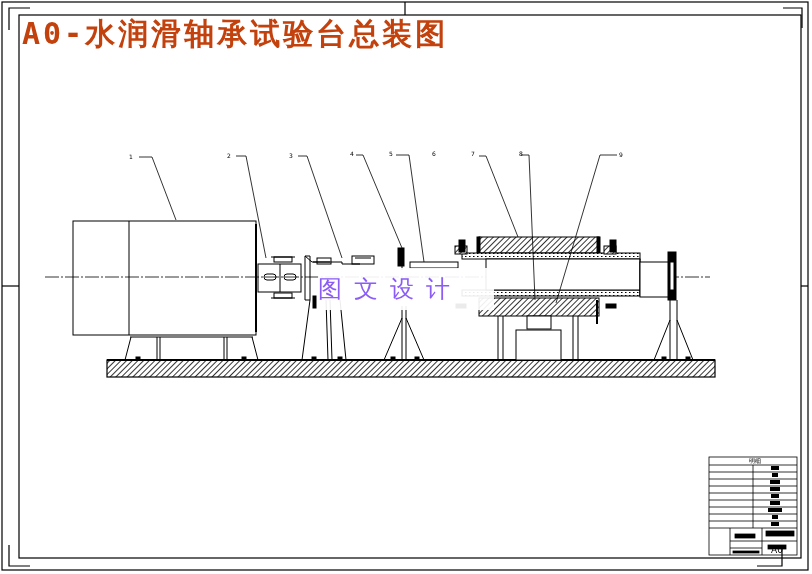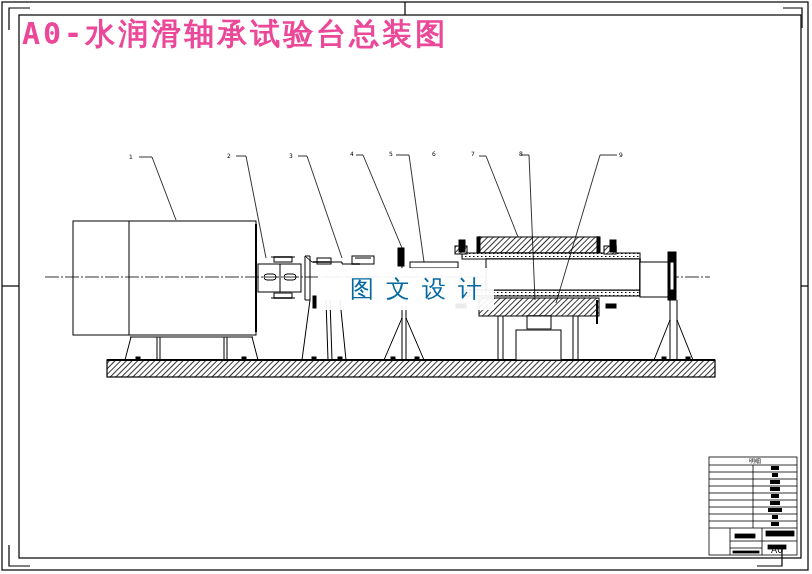--- a/index.html
+++ b/index.html
@@ -1,18 +1,18 @@
 <!DOCTYPE html>
 <html><head>
 <meta charset="utf-8">
 <style>
   html,body{margin:0;padding:0;background:#fff;}
   #canvas{position:relative;width:812px;height:574px;background:#fff;overflow:hidden;font-family:"DejaVu Sans",sans-serif;}
-  #title{position:absolute;left:22px;top:14px;font-size:30px;font-weight:bold;color:#ec4899;letter-spacing:3px;line-height:40px;white-space:nowrap;font-family:"DejaVu Sans Mono",monospace;}
-  #watermark{position:absolute;left:318px;top:268px;width:176px;height:42px;background:rgba(255,255,255,0.92);font-family:"DejaVu Serif",serif;font-size:24px;color:#0369a1;letter-spacing:12px;text-align:right;line-height:42px;}
+  #title{position:absolute;left:22px;top:14px;font-size:30px;font-weight:bold;color:#c2410c;letter-spacing:3px;line-height:40px;white-space:nowrap;font-family:"DejaVu Sans Mono",monospace;}
+  #watermark{position:absolute;left:318px;top:268px;width:176px;height:42px;background:rgba(255,255,255,0.92);font-family:"DejaVu Serif",serif;font-size:24px;color:#8b5cf6;letter-spacing:12px;text-align:left;line-height:42px;}
   svg{position:absolute;left:0;top:0;}
   .lbl{font-family:"DejaVu Sans",sans-serif;font-size:6px;}
 </style>
 </head>
 <body>
 
 <div id="canvas">
   <svg width="812" height="574" viewBox="0 0 812 574">
     <defs>
       <pattern id="hatch" width="4" height="4" patternUnits="userSpaceOnUse" patternTransform="rotate(45)">

